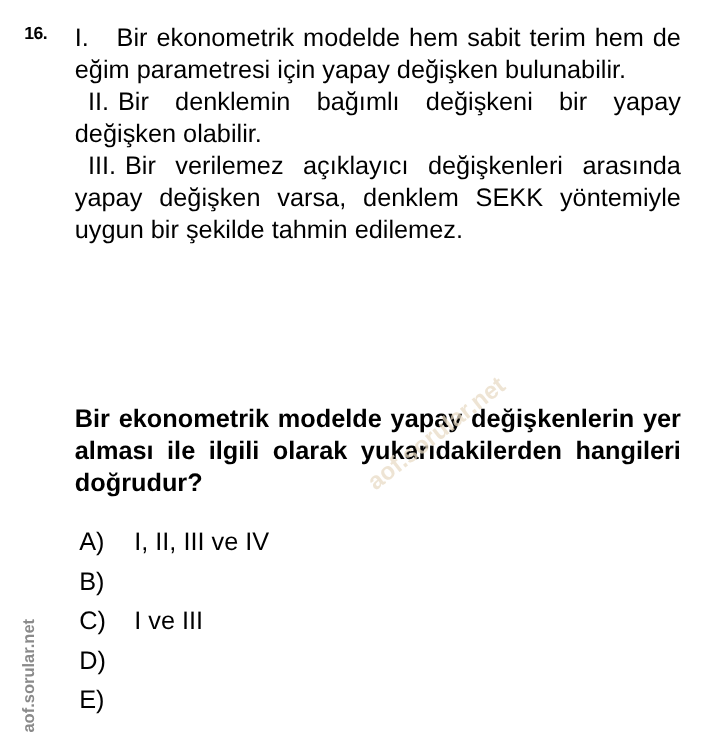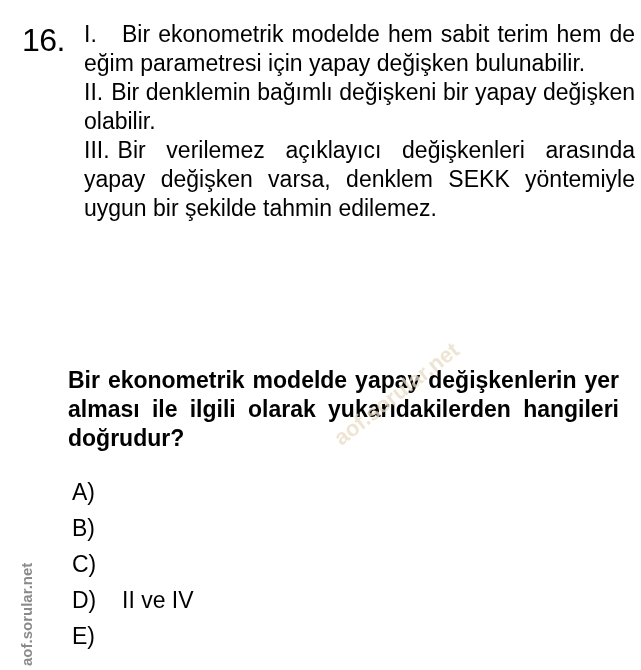--- a/index.html
+++ b/index.html
@@ -12,41 +12,41 @@
       height: 670px;
       position: relative;
       overflow: hidden;
       font-family: "Liberation Sans", sans-serif;
       color: #000000;
     }
     .qnum {
       position: absolute;
       left: 22px;
       top: 22px;
-      font-weight: normal;
-      font-size: 32px;
+      font-weight: bold;
+      font-size: 16px;
       letter-spacing: -0.5px;
     }
     .stmts {
       position: absolute;
-      left: 84px;
+      left: 68px;
       top: 20px;
       width: 551px;
       font-size: 23px;
       line-height: 29px;
     }
     .stmt {
       text-align: justify;
       text-align-last: left;
     }
     .stmt .num {
       display: inline-block;
     }
     .stmt.first .num { width: 38px; }
-    .stmt .num.sp { margin-right: 8px; }
+    .stmt .num.sp { margin-right: 8px; margin-left: 12px; }
     .stem {
       position: absolute;
       left: 68px;
       top: 366px;
       width: 551px;
       font-size: 23px;
       font-weight: bold;
       line-height: 29px;
       text-align: justify;
       text-align-last: left;
@@ -104,30 +104,31 @@
   <div class="stmt">
     <span class="num sp">III.</span><span>Bir verilemez açıklayıcı değişkenleri arasında yapay değişken varsa, denklem SEKK yöntemiyle uygun bir şekilde tahmin edilemez.</span>
   </div>
 </div>
 
 <div class="stem">Bir ekonometrik modelde yapay değişkenlerin yer alması ile ilgili olarak yukarıdakilerden hangileri doğrudur?</div>
 
 <div class="options">
   <div class="option">
     <span class="letter">A)</span>
+    <span>I, II, III ve IV</span>
   </div>
   <div class="option">
     <span class="letter">B)</span>
   </div>
   <div class="option">
     <span class="letter">C)</span>
+    <span>I ve III</span>
   </div>
   <div class="option">
     <span class="letter">D)</span>
-    <span>II ve IV</span>
   </div>
   <div class="option">
     <span class="letter">E)</span>
   </div>
 </div>
 
 <div class="wm-diag">aof.sorular.net</div>
 <div class="wm-side">aof.sorular.net</div>
 
 </body></html>

